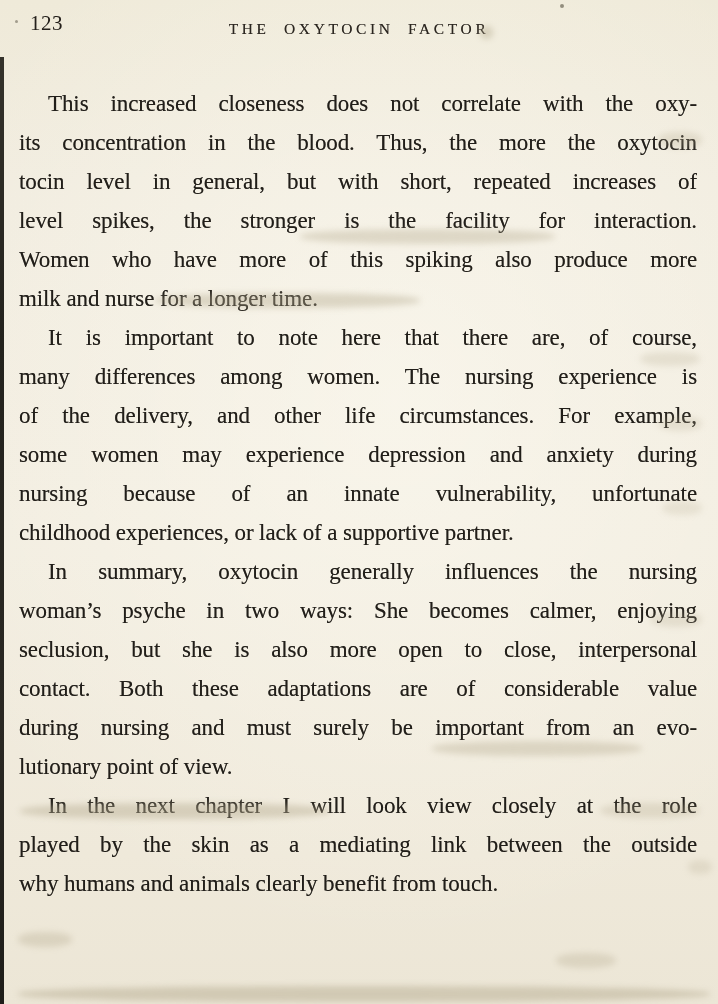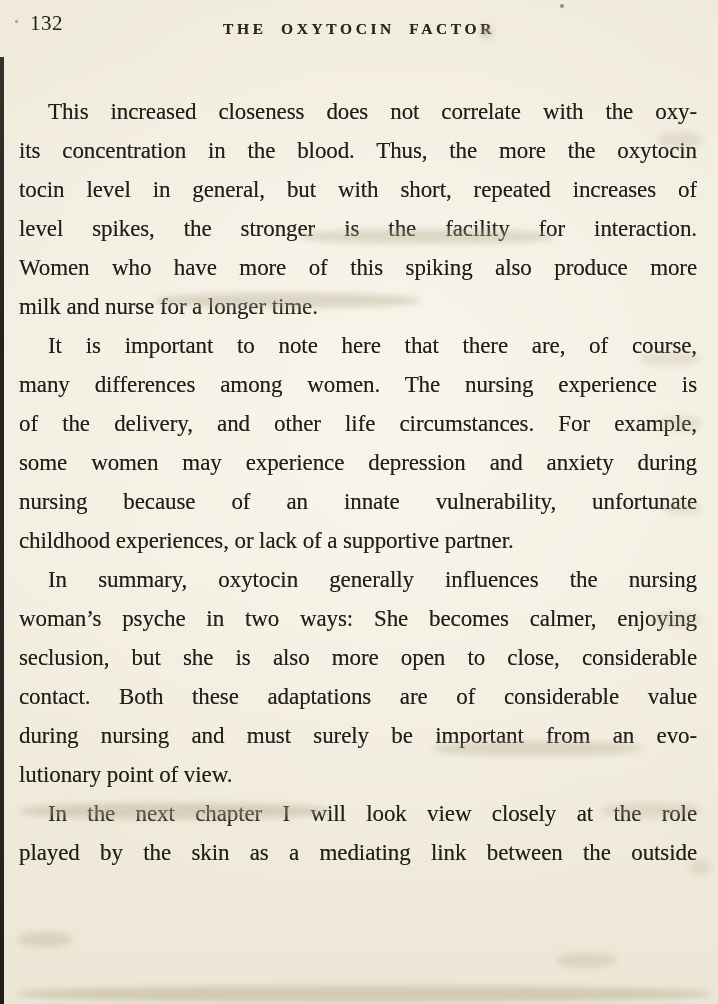--- a/index.html
+++ b/index.html
@@ -36,26 +36,25 @@
 
   .running-head {
     position: absolute;
     left: 0; right: 0; top: 20px;
     text-align: center;
     font-size: 15.5px;
     letter-spacing: 3.6px;
     word-spacing: 7px;
     color: #2b2620;
     text-shadow: 0 0 0.5px rgba(43,38,32,0.55);
-    font-weight: bold;
   }
 
   .body-text {
     position: absolute;
-    left: 19px; top: 92px;
+    left: 19px; top: 84px;
     width: 678px;
     font-size: 23px;
     line-height: 39px;
     text-shadow: 0 0 0.6px rgba(33,30,25,0.55);
     letter-spacing: -0.1px;
   }
 
   .para { margin: 0; }
   .line {
     height: 39px;
@@ -82,21 +81,21 @@
     pointer-events: none;
   }
 </style>
 </head>
 <body>
 
 <div class="page">
 
   <div class="edge-bar"></div>
 
-  <div class="page-number">132</div>
+  <div class="page-number">123</div>
   <div class="running-head">THE OXYTOCIN FACTOR</div>
 
   <div class="body-text">
 
     <div class="para">
       <div class="line first">This increased closeness does not correlate with the oxy-</div>
       <div class="line">its concentration in the blood. Thus, the more the oxytocin</div>
       <div class="line">tocin level in general, but with short, repeated increases of</div>
       <div class="line">level spikes, the stronger is the facility for interaction.</div>
       <div class="line">Women who have more of this spiking also produce more</div>
@@ -108,29 +107,30 @@
       <div class="line">many differences among women. The nursing experience is</div>
       <div class="line">of the delivery, and other life circumstances. For example,</div>
       <div class="line">some women may experience depression and anxiety during</div>
       <div class="line">nursing because of an innate vulnerability, unfortunate</div>
       <div class="line last">childhood experiences, or lack of a supportive partner.</div>
     </div>
 
     <div class="para">
       <div class="line first">In summary, oxytocin generally influences the nursing</div>
       <div class="line">woman’s psyche in two ways: She becomes calmer, enjoying</div>
-      <div class="line">seclusion, but she is also more open to close, considerable</div>
+      <div class="line">seclusion, but she is also more open to close, interpersonal</div>
       <div class="line">contact. Both these adaptations are of considerable value</div>
       <div class="line">during nursing and must surely be important from an evo-</div>
       <div class="line last">lutionary point of view.</div>
     </div>
 
     <div class="para">
       <div class="line first">In the next chapter I will look view closely at the role</div>
       <div class="line">played by the skin as a mediating link between the outside</div>
+      <div class="line last">why humans and animals clearly benefit from touch.</div>
     </div>
 
   </div>
 
   <div class="smudge" style="left:480px; top:26px; width:13px; height:13px; opacity:.45;"></div>
   <div class="speck" style="left:560px; top:4px;  width:4px;  height:4px;  opacity:.6;"></div>
   <div class="speck" style="left:15px;  top:20px; width:3px;  height:3px;  opacity:.5;"></div>
   <div class="smudge" style="left:658px; top:132px; width:44px; height:16px; opacity:.28;"></div>
   <div class="smudge" style="left:300px; top:229px; width:255px; height:15px; opacity:.38;"></div>
   <div class="smudge" style="left:155px; top:293px; width:265px; height:15px; opacity:.42;"></div>

